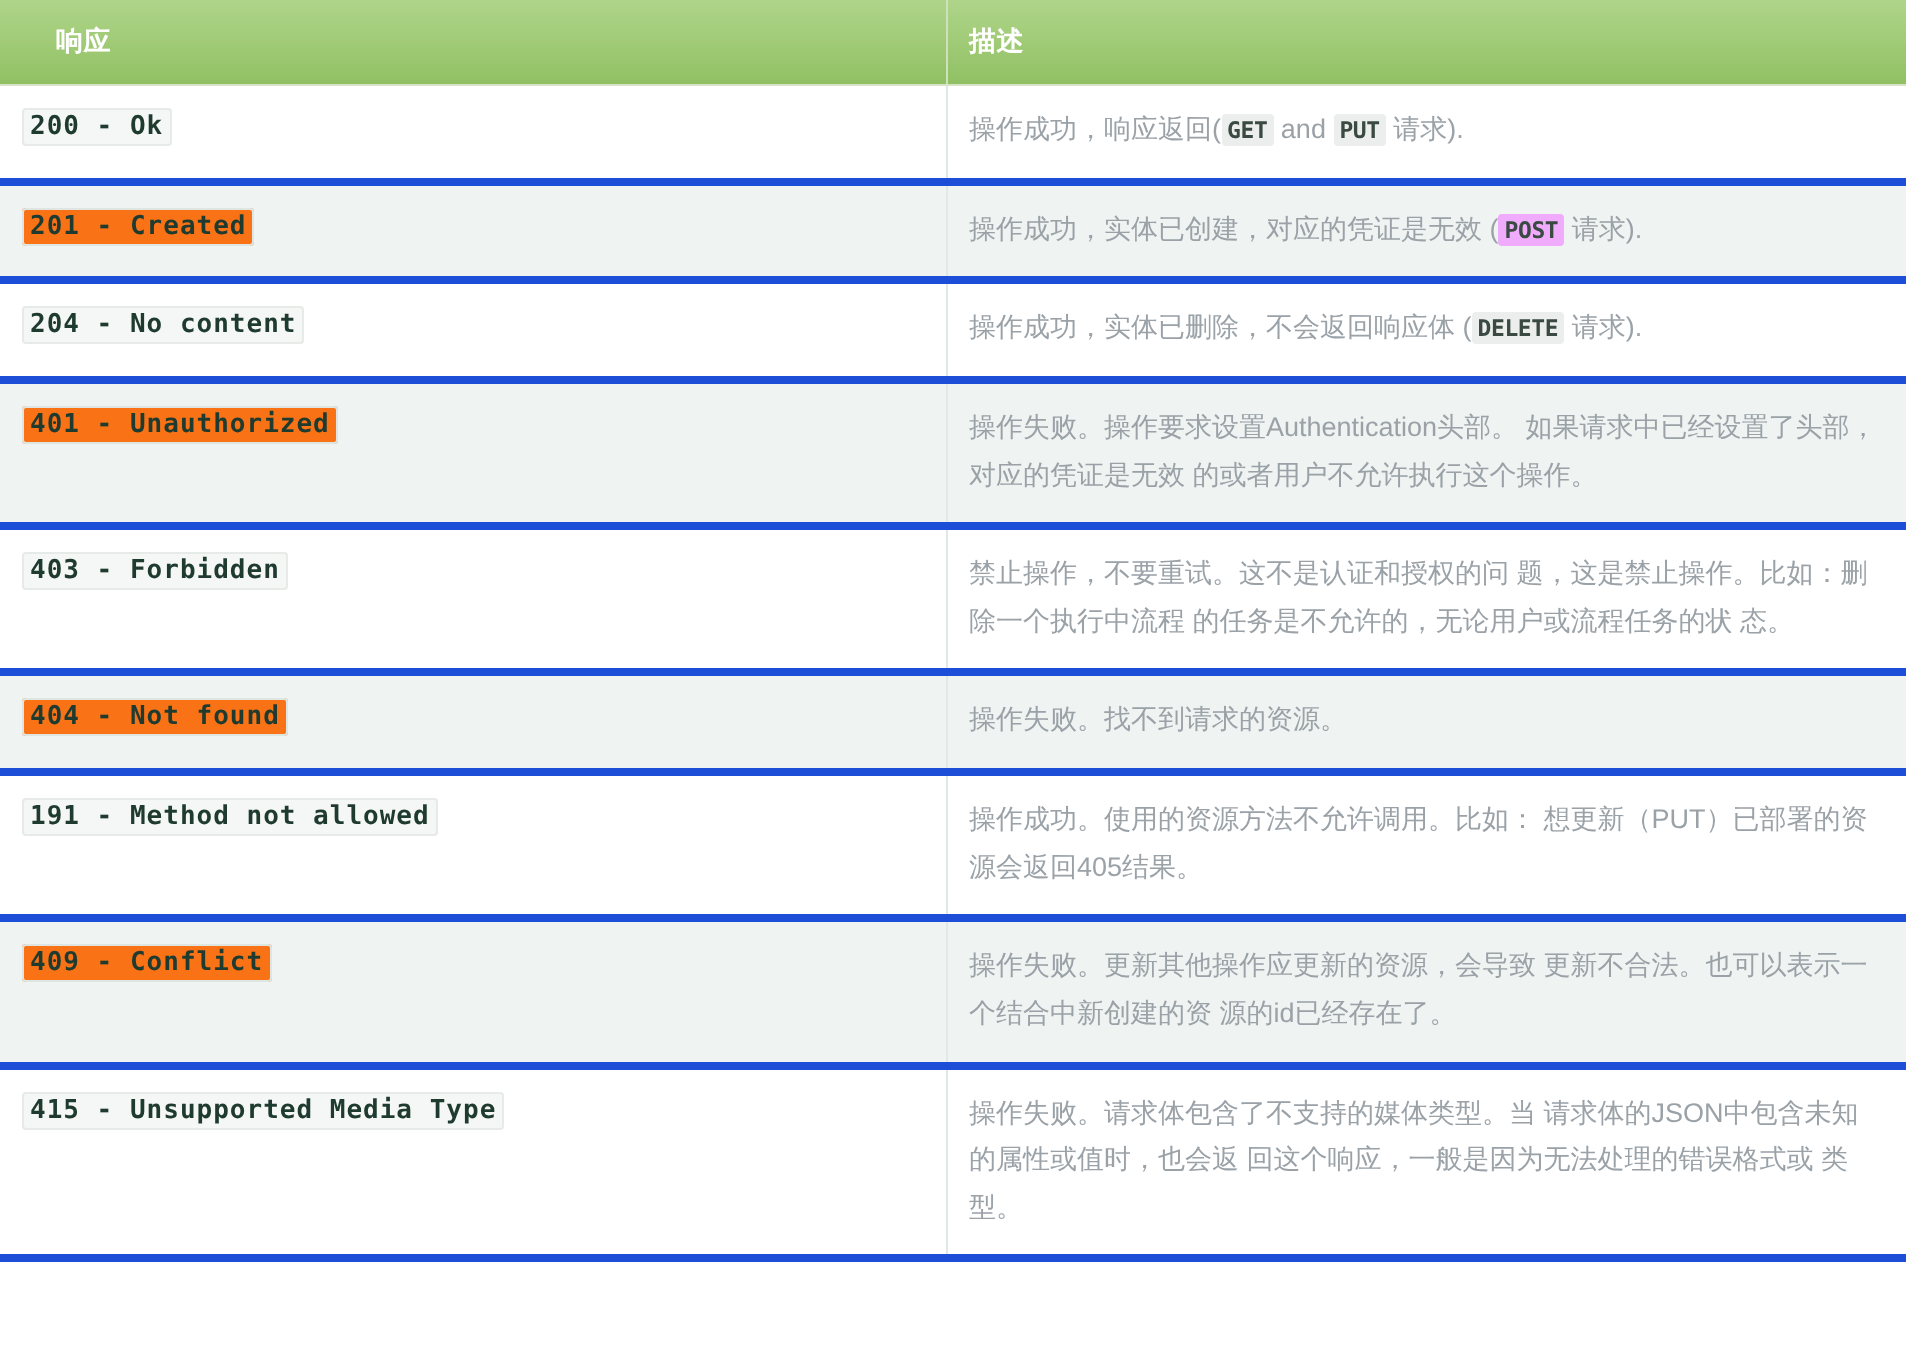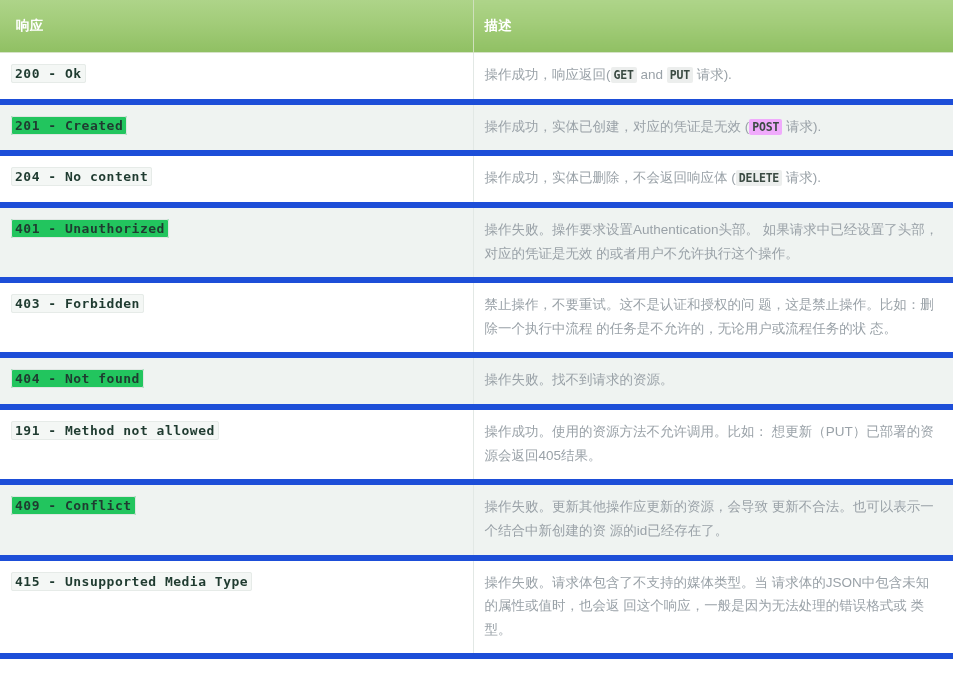--- a/index.html
+++ b/index.html
@@ -17,42 +17,42 @@
   }
   .response-table {
     width: 953px;
     border-collapse: collapse;
     table-layout: fixed;
   }
   .response-table col.col-response { width: 473px; }
   .response-table col.col-description { width: 480px; }
 
   thead th {
-    height: 52px;
-    padding: 0 0 0 16px;
+    height: 42px;
+    padding: 0 0 0 28px;
     margin: 0;
     text-align: left;
     vertical-align: middle;
     color: #ffffff;
     font-size: 13.5px;
     font-weight: bold;
     letter-spacing: 0.3px;
     background: #9ac96f;
     background-image: linear-gradient(to bottom, #aed489 0%, #a2cc79 45%, #90c063 100%);
     border-right: 1px solid #cfe0bd;
     border-bottom: 1px solid #d6e3c8;
   }
   thead th.th-description {
     border-right: none;
     padding-left: 11px;
   }
 
   tbody td {
     vertical-align: top;
-    border-bottom: 6px solid #1d4ed8;
+    border-bottom: 4px solid #1d4ed8;
     border-right: 1px solid #e2e8e5;
     padding: 11px 10px 12px 11px;
   }
   tbody td.cell-description {
     border-right: none;
     padding: 10px 12px 12px 11px;
     color: #9aa2a8;
     font-size: 13.5px;
     line-height: 1.75;
   }
@@ -67,21 +67,21 @@
     font-weight: bold;
     color: #1f3b30;
     background: #f4f7f5;
     border: 1px solid #e6ebe8;
     border-radius: 2px;
     padding: 1px 3px;
     white-space: pre;
     letter-spacing: 0.5px;
   }
   tbody tr.row-even code.status-code {
-    background: #22c55e;
+    background: #f97316;
     border-color: #dfe6e2;
   }
 
   code.verb {
     font-family: "DejaVu Sans Mono", "Liberation Mono", monospace;
     font-size: 11.5px;
     font-weight: bold;
     color: #3a4a42;
     background: #eceeed;
     border-radius: 2px;

